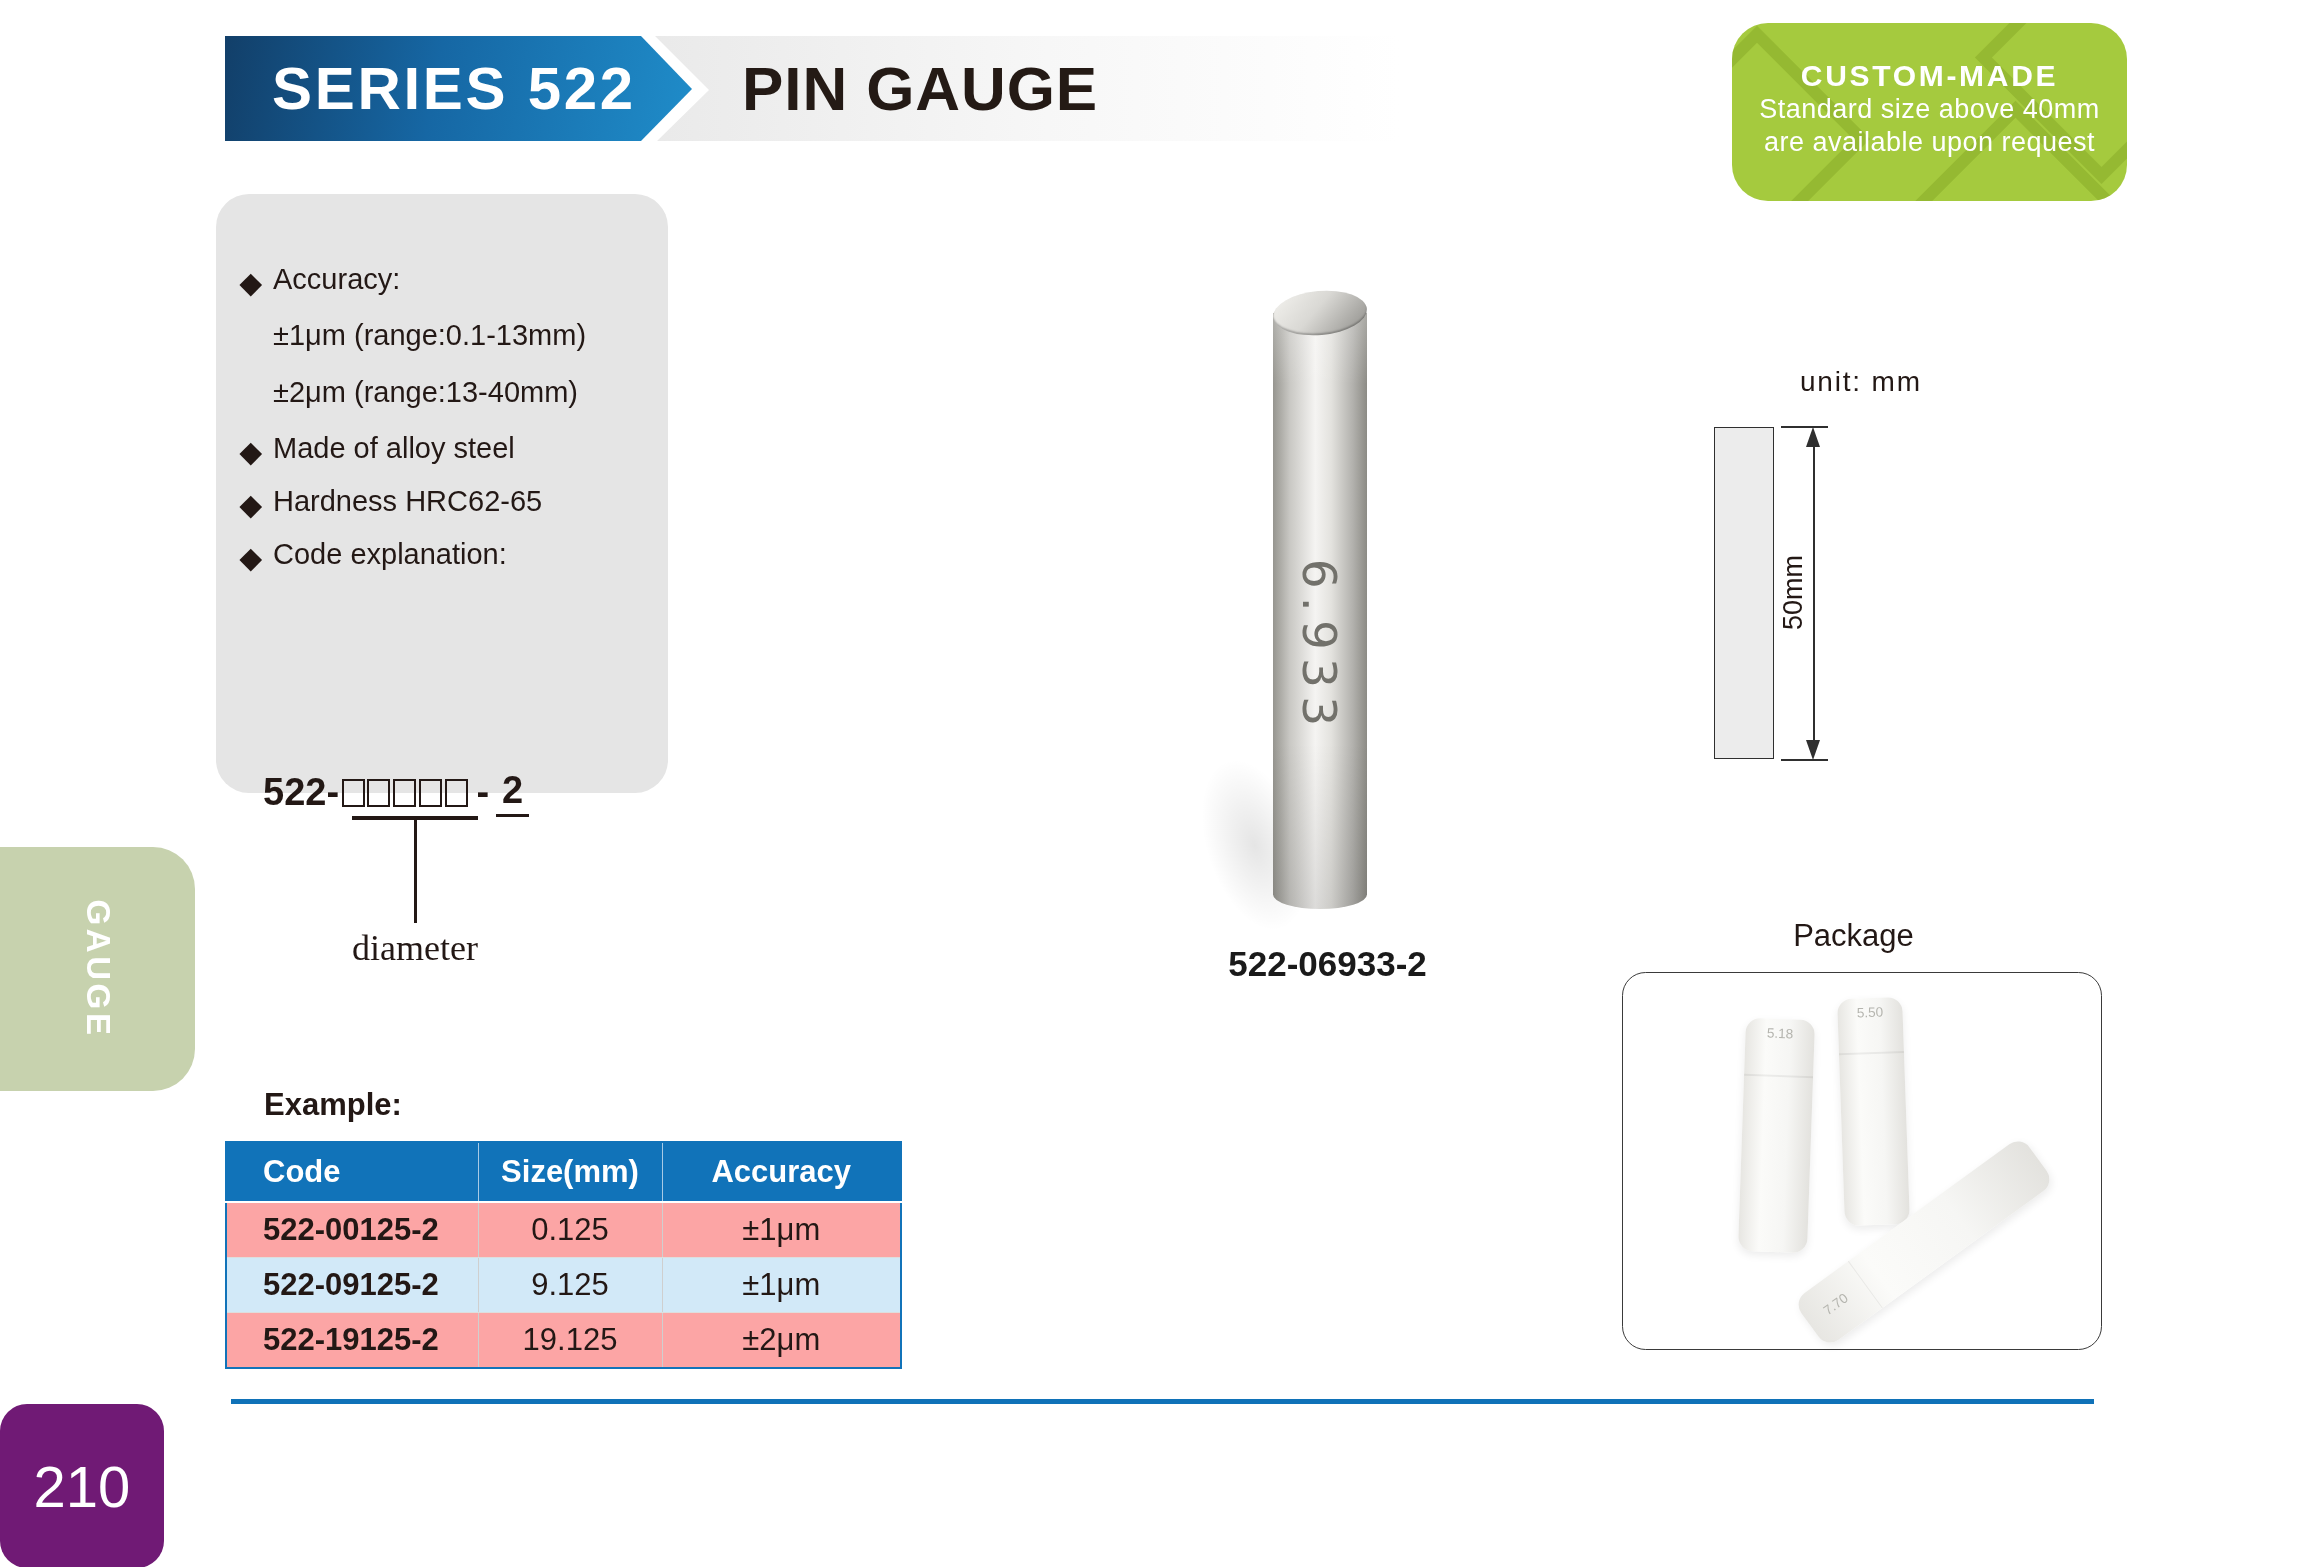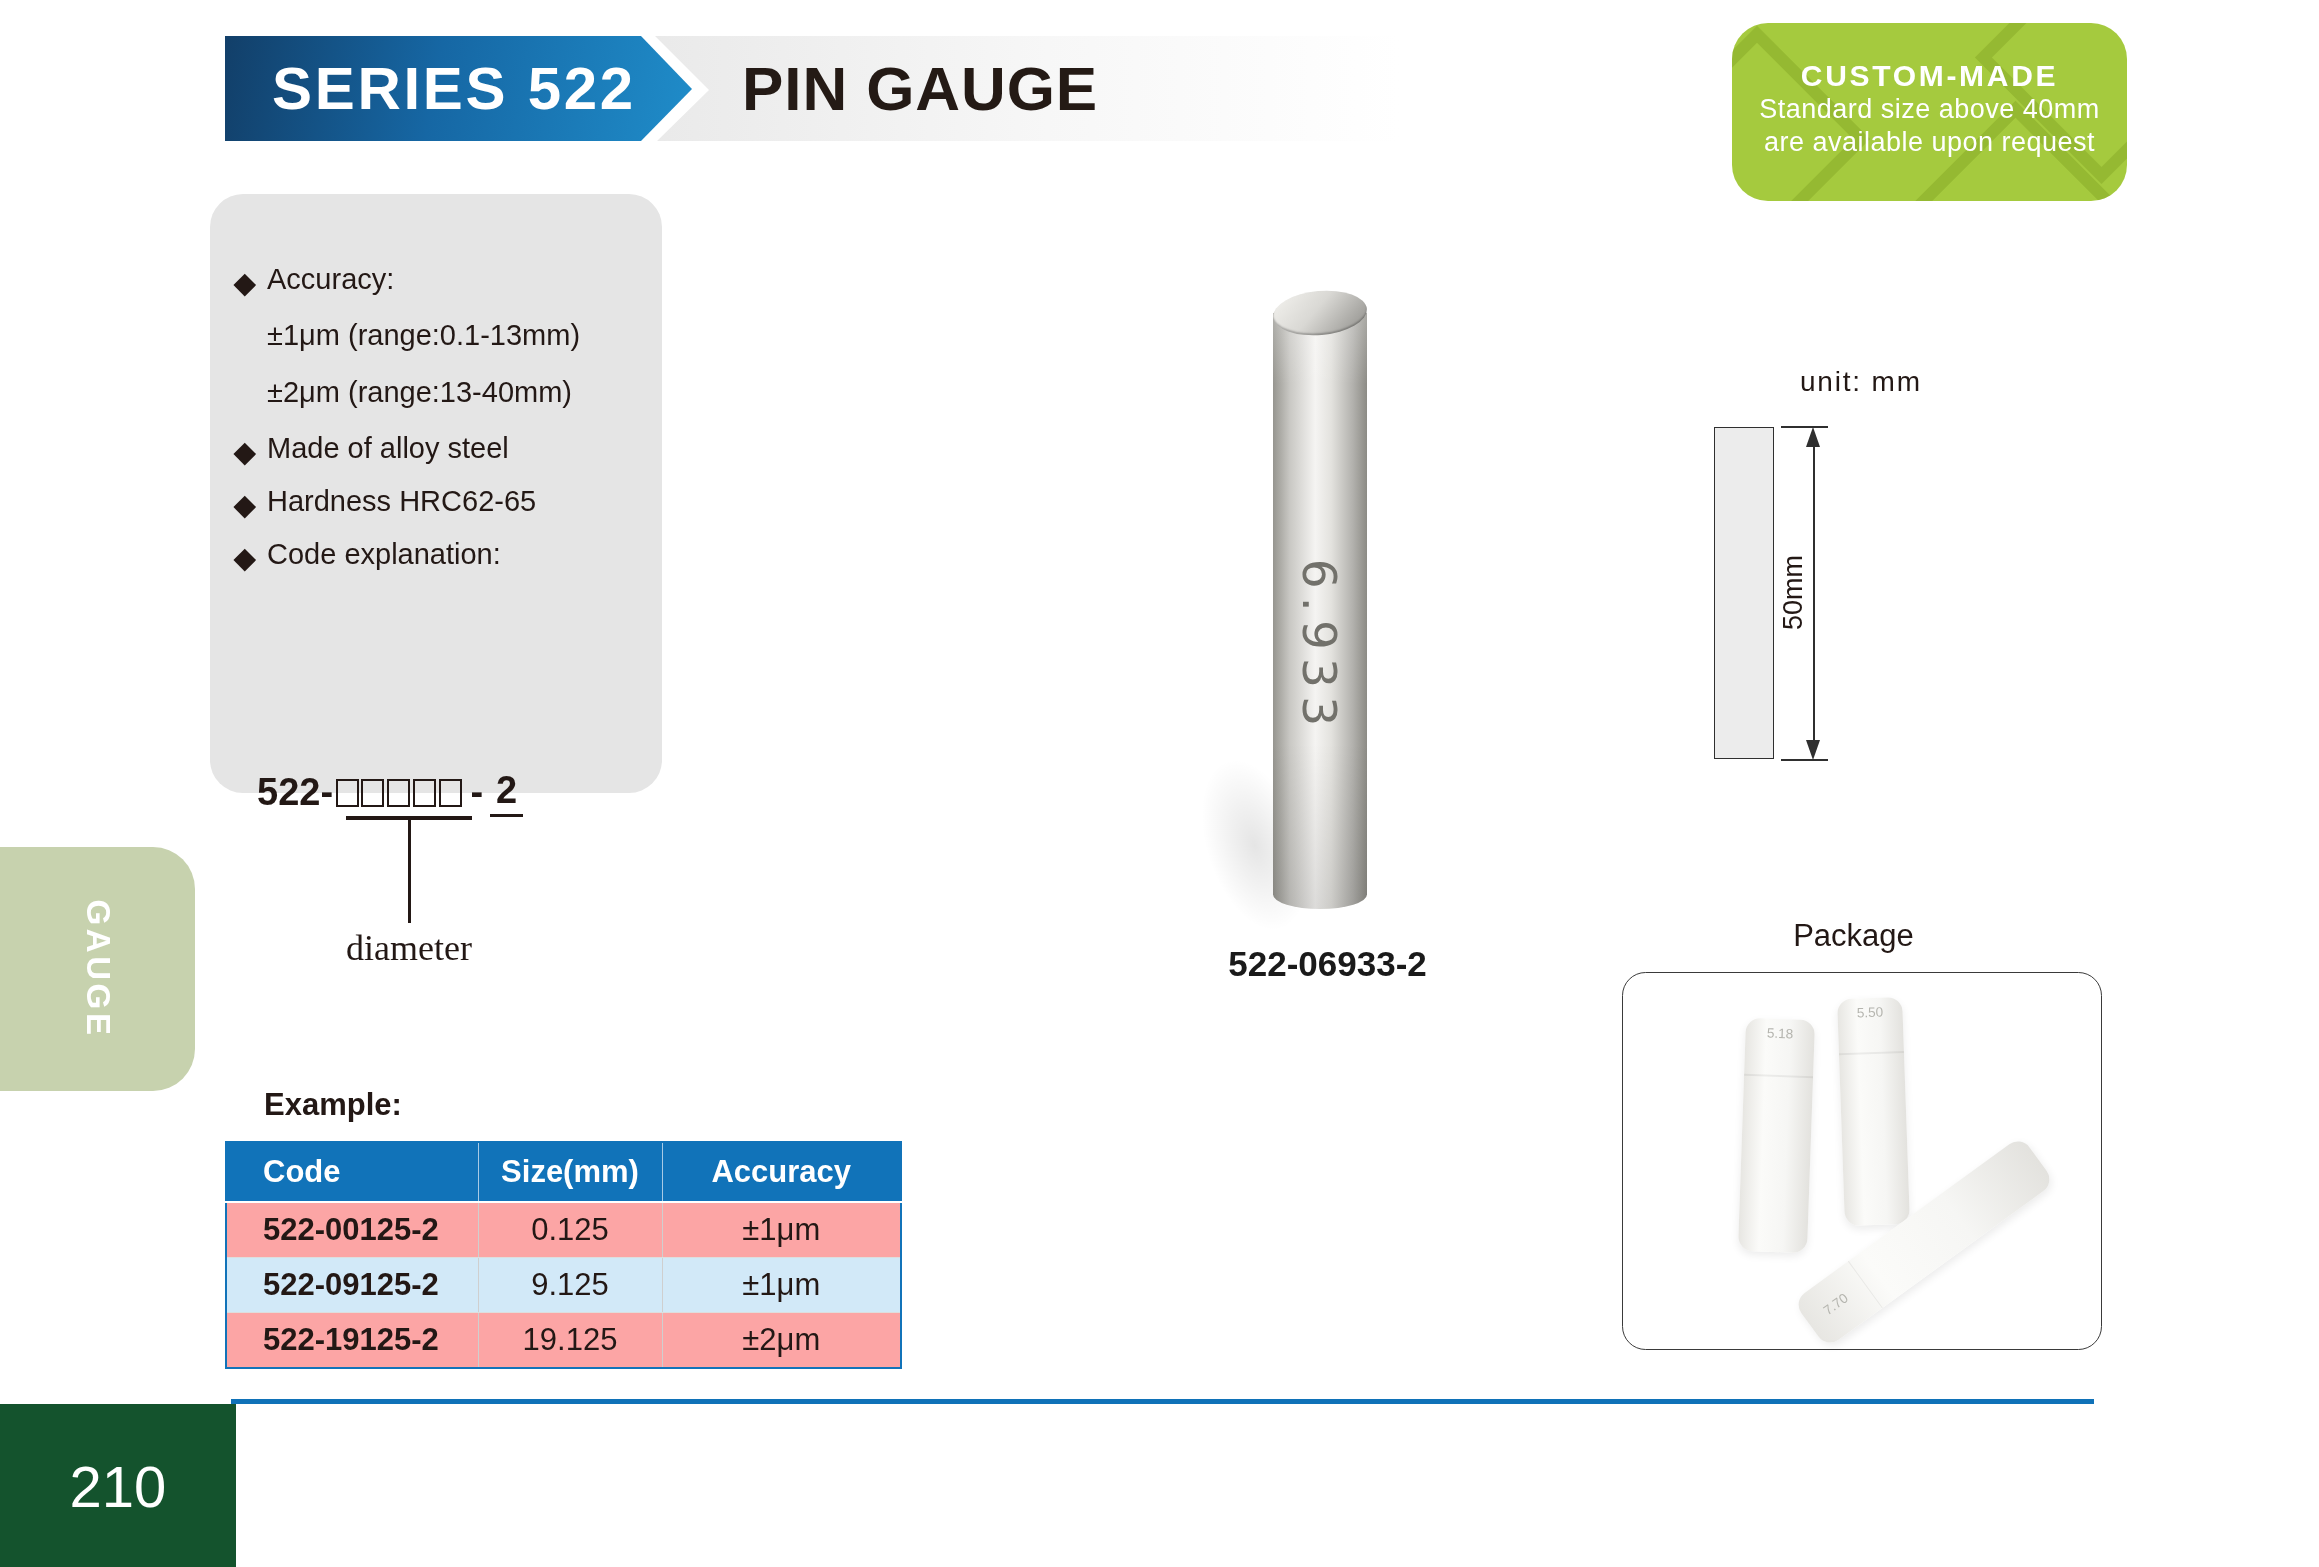--- a/index.html
+++ b/index.html
@@ -24,21 +24,21 @@
     background:#a5ca3e;overflow:hidden;text-align:center;color:#fff;}
   .badge .pat{position:absolute;border:12.7px solid rgba(130,163,36,.45);transform:rotate(45deg);}
   .badge .p1{width:136px;height:136px;left:-55px;top:36px;}
   .badge .p2{width:155px;height:155px;right:-64px;top:-55px;}
   .badge .p3{width:127px;height:127px;right:36px;bottom:-82px;}
   .badge-title{position:relative;margin-top:36px;font-size:30px;font-weight:bold;letter-spacing:2.7px;}
   .badge-line{position:relative;font-size:27px;line-height:33px;letter-spacing:0.5px;}
   .badge-line.first{}
 
   
-  .info-box{position:absolute;left:210px;top:194px;width:452px;height:599px;background:#e5e5e5;border-radius:33px;}
+  .info-box{position:absolute;left:216px;top:194px;width:452px;height:599px;background:#e5e5e5;border-radius:33px;}
   .feat{position:absolute;left:57px;font-size:29px;color:#231815;white-space:nowrap;}
   .bullet{position:absolute;left:27px;width:15.5px;height:15.5px;background:#231815;transform:rotate(45deg);margin-top:7.3px;}
   .indent{left:57px;}
   .code-row{position:absolute;left:47px;top:575px;display:flex;align-items:center;}
   .code-prefix{font-size:38px;font-weight:bold;}
   .digit-box{display:inline-block;width:23px;height:28px;border:2.7px solid #231815;margin-left:2.7px;box-sizing:border-box;}
   .code-dash{font-size:38px;font-weight:bold;margin-left:9px;}
   .code-two{font-size:38px;font-weight:bold;margin-left:7.3px;border-bottom:3.6px solid #231815;padding:0 5.5px 1.8px 5.5px;}
   .code-underline{position:absolute;left:136px;top:622px;width:126px;height:3.6px;background:#231815;}
   .code-vline{position:absolute;left:198px;top:625px;width:2.7px;height:104px;background:#231815;}
@@ -101,22 +101,22 @@
   table.example td{height:52px;text-align:center;border-right:1.8px solid #cfcfcf;border-bottom:1.8px solid #dedede;background:#fca5a5;}
   table.example td:last-child{border-right:none;}
   table.example tr:last-child td{border-bottom:none;}
   table.example td.code{font-weight:bold;text-align:left;padding-left:36px;}
   table.example tr.hl td{background:#d2e9f8;}
 
   
   .side-tab{position:absolute;left:0;top:847px;width:195px;height:244px;background:#c7d2ae;border-radius:0 42px 42px 0;}
   .side-tab span{position:absolute;left:50%;top:50%;transform:translate(-50%,-50%) rotate(90deg);
     color:#fff;font-weight:bold;font-size:33px;letter-spacing:3.6px;white-space:nowrap;}
-  .page-num{position:absolute;left:0;top:1404px;width:236px;height:164px;background:#14532d;
-    display:flex;align-items:center;justify-content:center;color:#fff;font-size:58px;}
+  .page-num{position:absolute;left:0;top:1404px;width:164px;height:164px;background:#701a75;
+    display:flex;align-items:center;justify-content:center;color:#fff;font-size:58px;border-radius:27px;}
   .bottom-rule{position:absolute;left:231px;top:1399px;width:1863px;height:4.5px;background:#1072b8;}
 </style>
 </head>
 <body>
 
 <div class="page">
 
   <div class="header-strip"></div>
   <div class="header-arrow-white"></div>
   <div class="header-arrow-blue">

